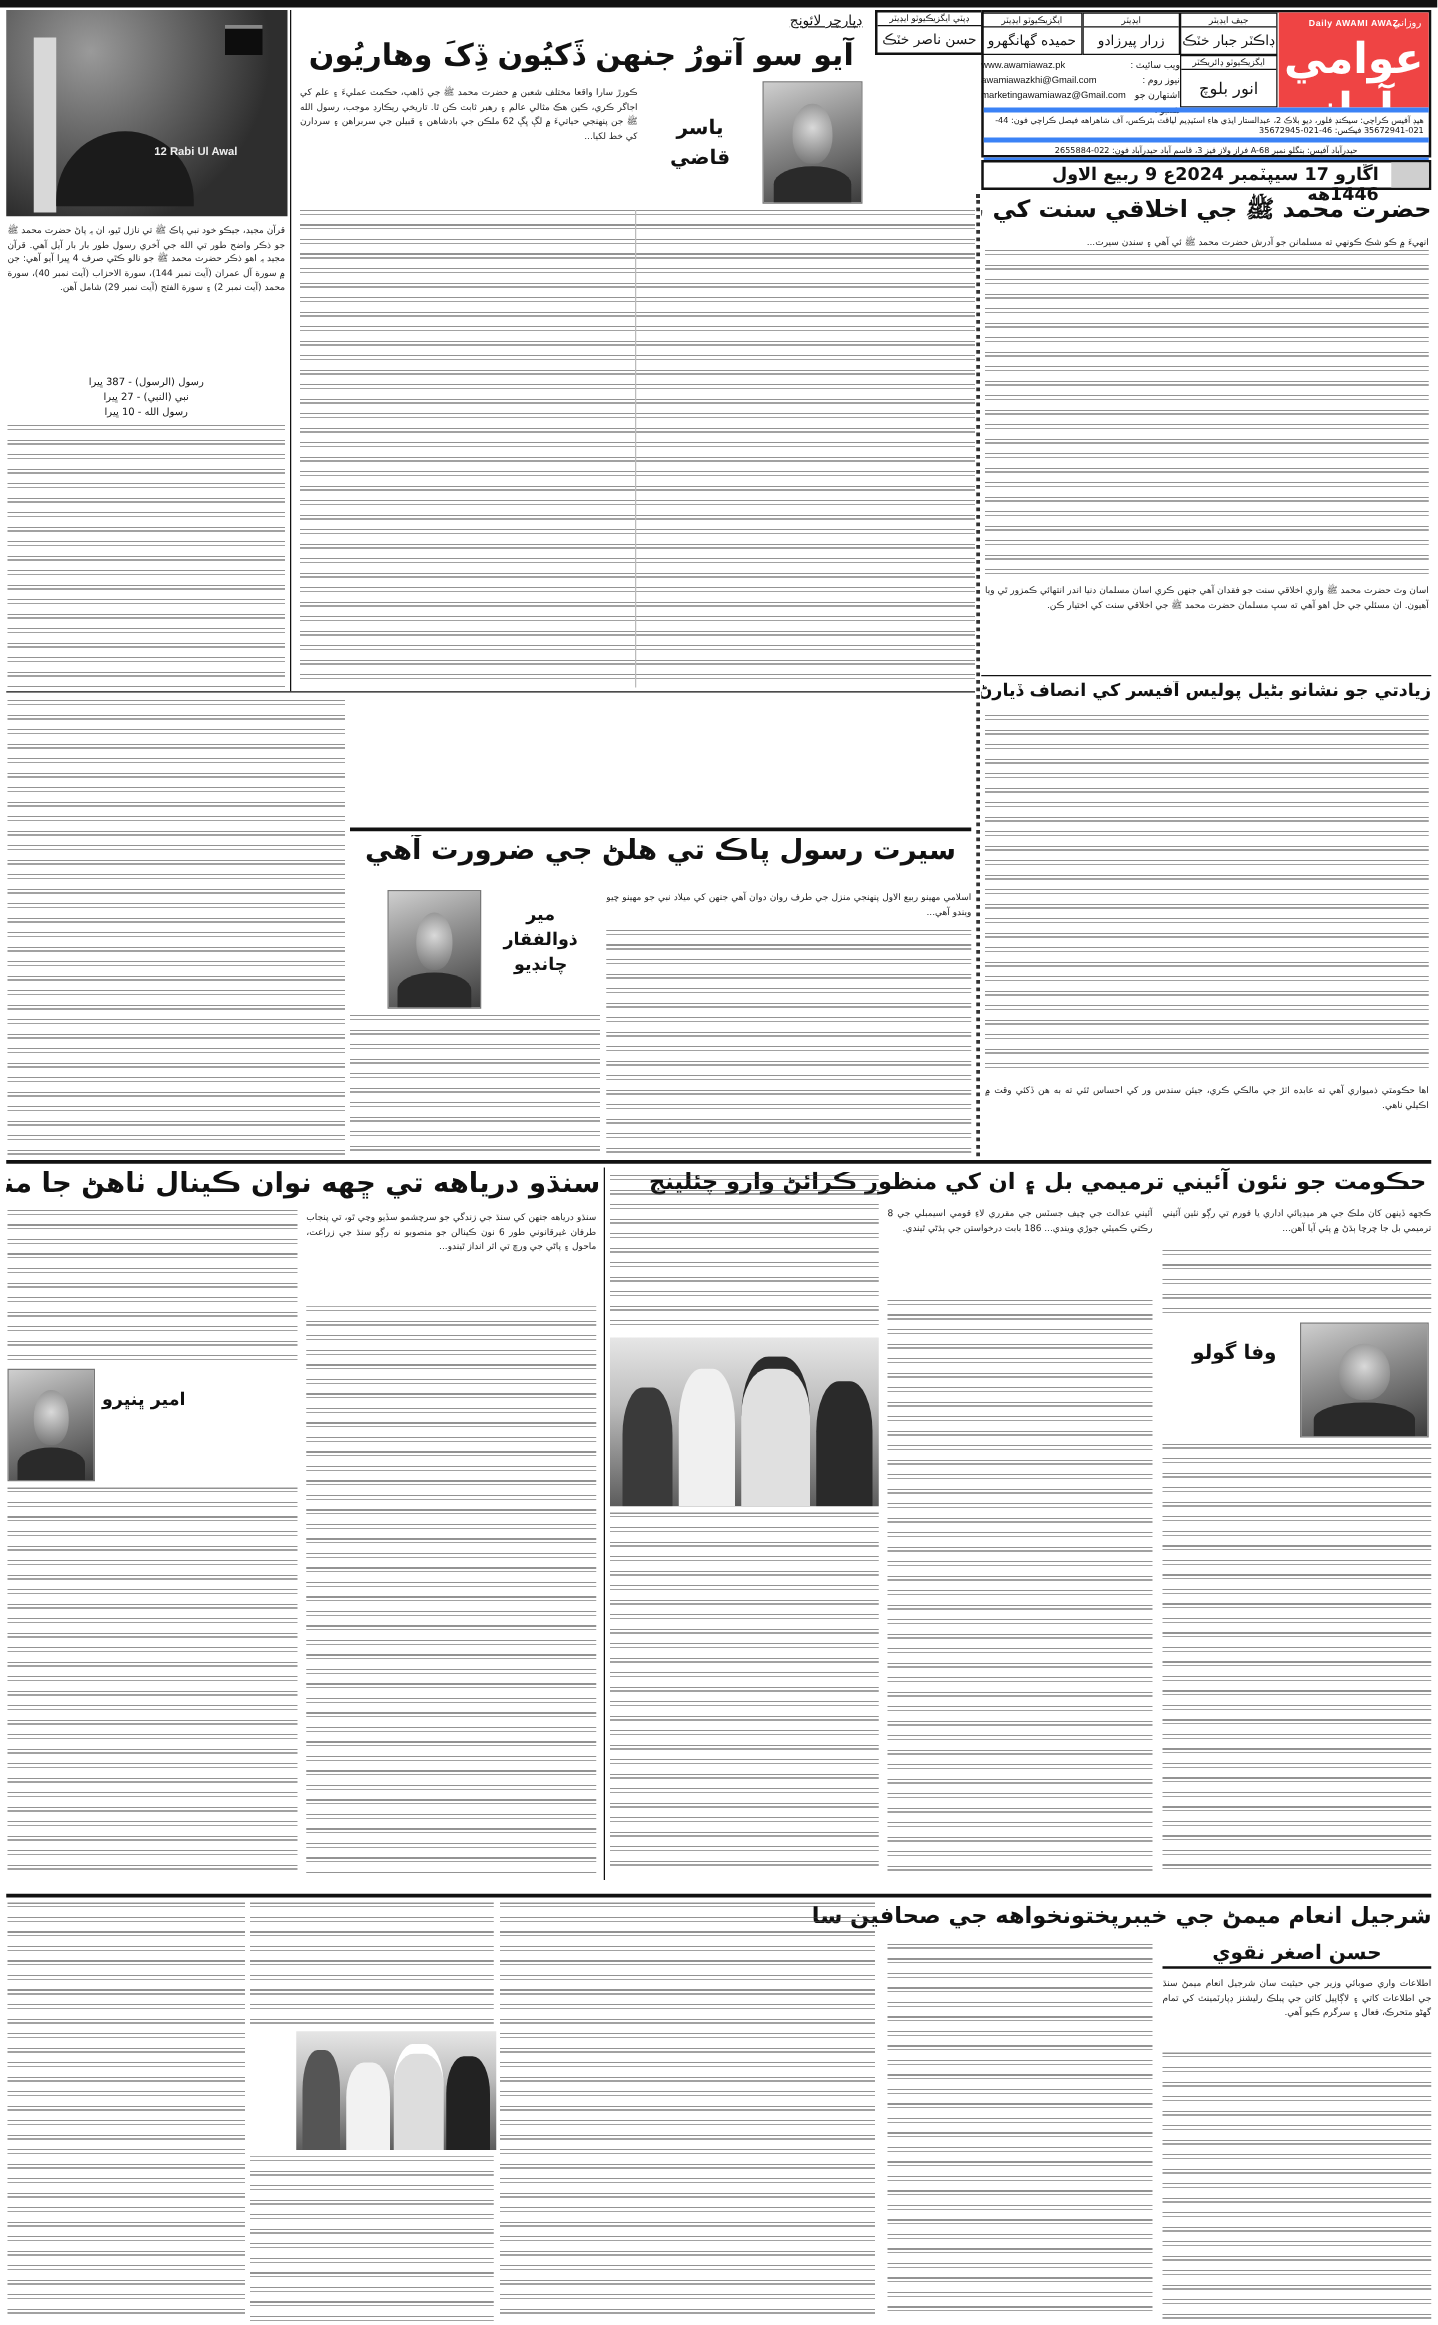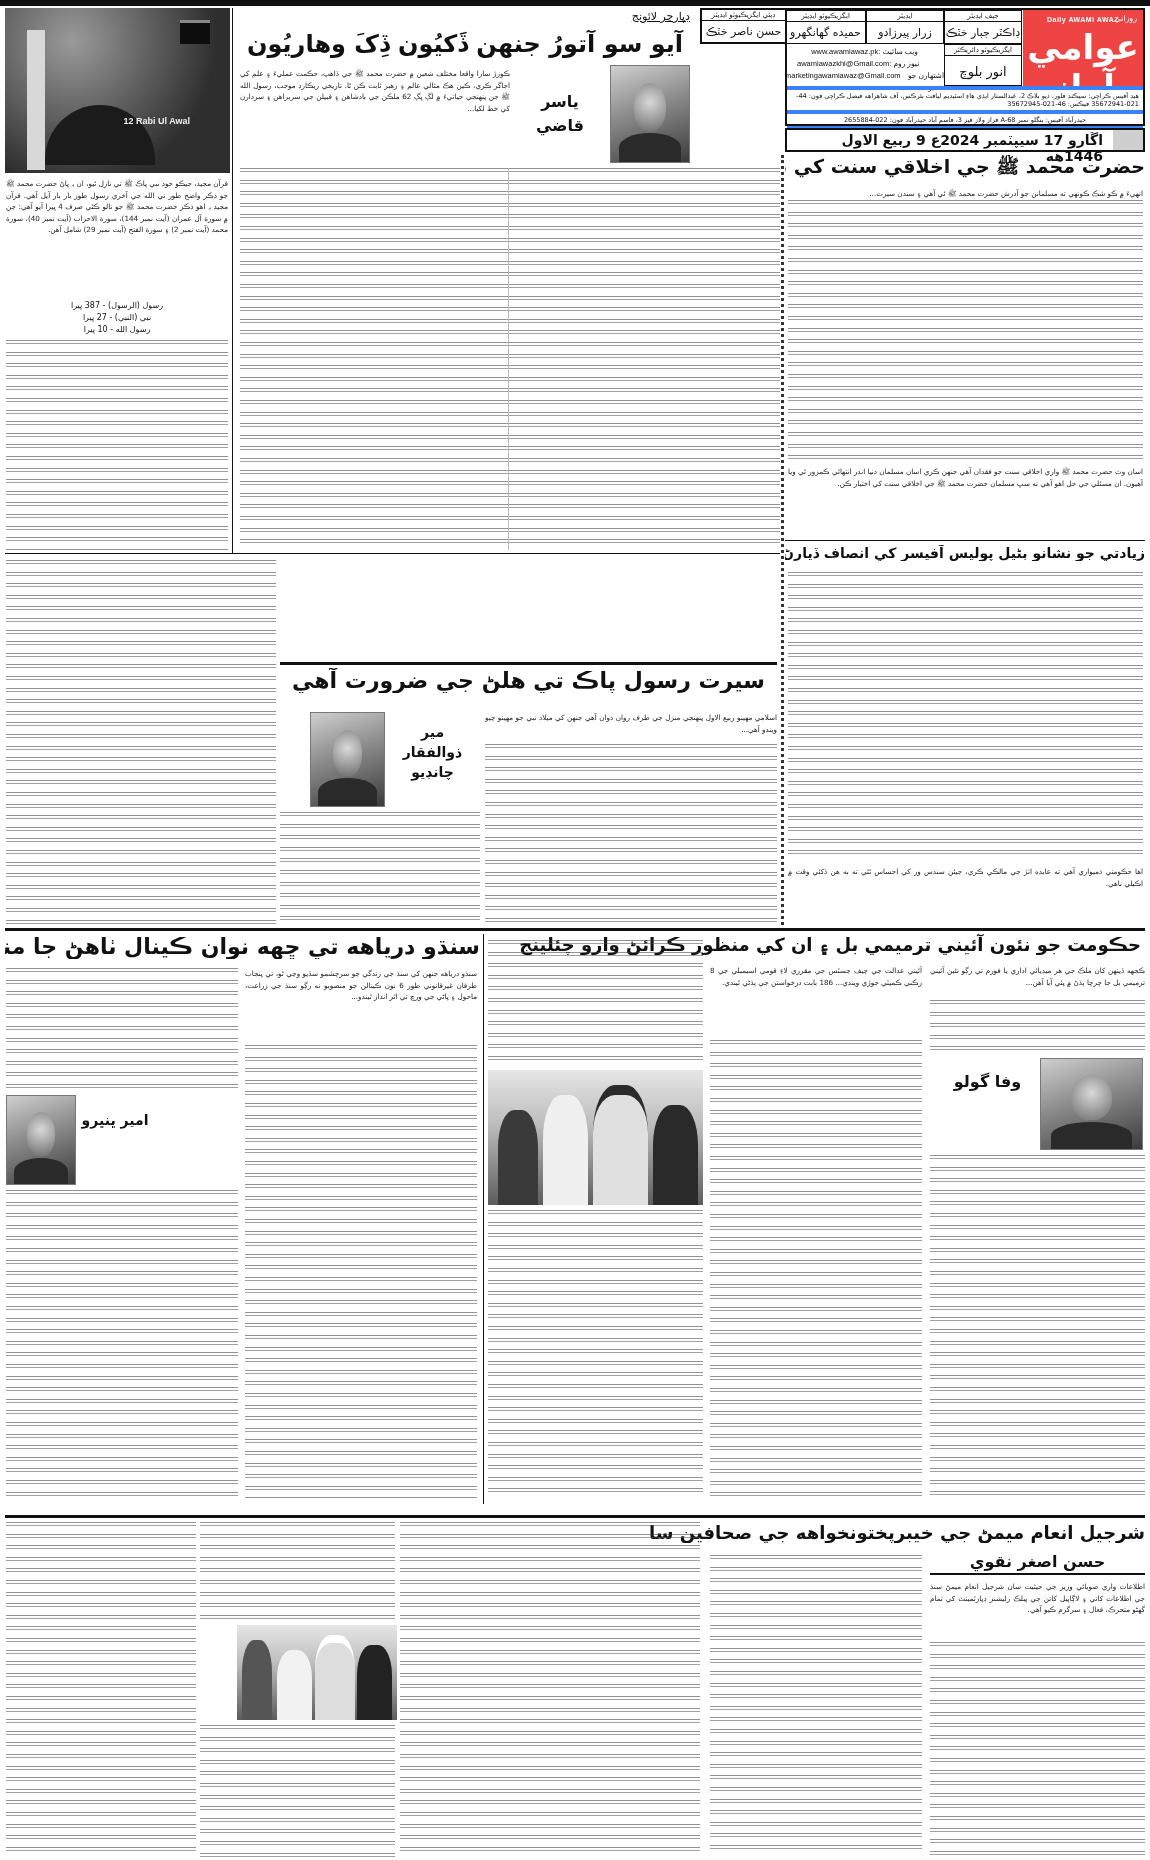--- a/index.html
+++ b/index.html
@@ -65,25 +65,25 @@
   </div>
   <div class="abs mcell" style="right:277px;top:0;width:81px;height:34px;">
     <div class="role">ايگزيڪيوٽو ايڊيٽر</div>
     <div class="person">حميده گهانگهرو</div>
   </div>
   <div class="abs mcell" style="right:121px;top:34px;width:78px;height:42px;">
     <div class="role">ايگزيڪيوٽو ڊائريڪٽر</div>
     <div class="person" style="font-size:13px;padding-top:8px;">انور بلوچ</div>
   </div>
   <div class="abs contacts" style="right:199px;top:36px;width:159px;line-height:12px;">
-    <div style="display:flex;justify-content:center;">
+    <div style="display:flex;justify-content:space-between;">
       <span>www.awamiawaz.pk</span>
       <span style="direction:rtl">ويب سائيٽ :</span>
     </div>
-    <div style="display:flex;padding-left:12px;">
+    <div style="display:flex;justify-content:space-between;">
       <span>awamiawazkhi@Gmail.com</span>
       <span style="direction:rtl">نيوز روم :</span>
     </div>
     <div style="display:flex;justify-content:space-between;">
       <span>marketingawamiawaz@Gmail.com</span>
       <span style="direction:rtl">اشتهارن جو شعبو :</span>
     </div>
   </div>
   <div class="abs" style="left:0;right:0;top:76px;">
     <div class="addr">هيڊ آفيس ڪراچي: سيڪنڊ فلور، ديو بلاڪ 2، عبدالستار ايڌي هاءِ اسٽيڊيم لياقت بئرڪس، آف شاهراهه فيصل ڪراچي فون: 44-021-35672941 فيڪس: 46-021-35672945</div>

